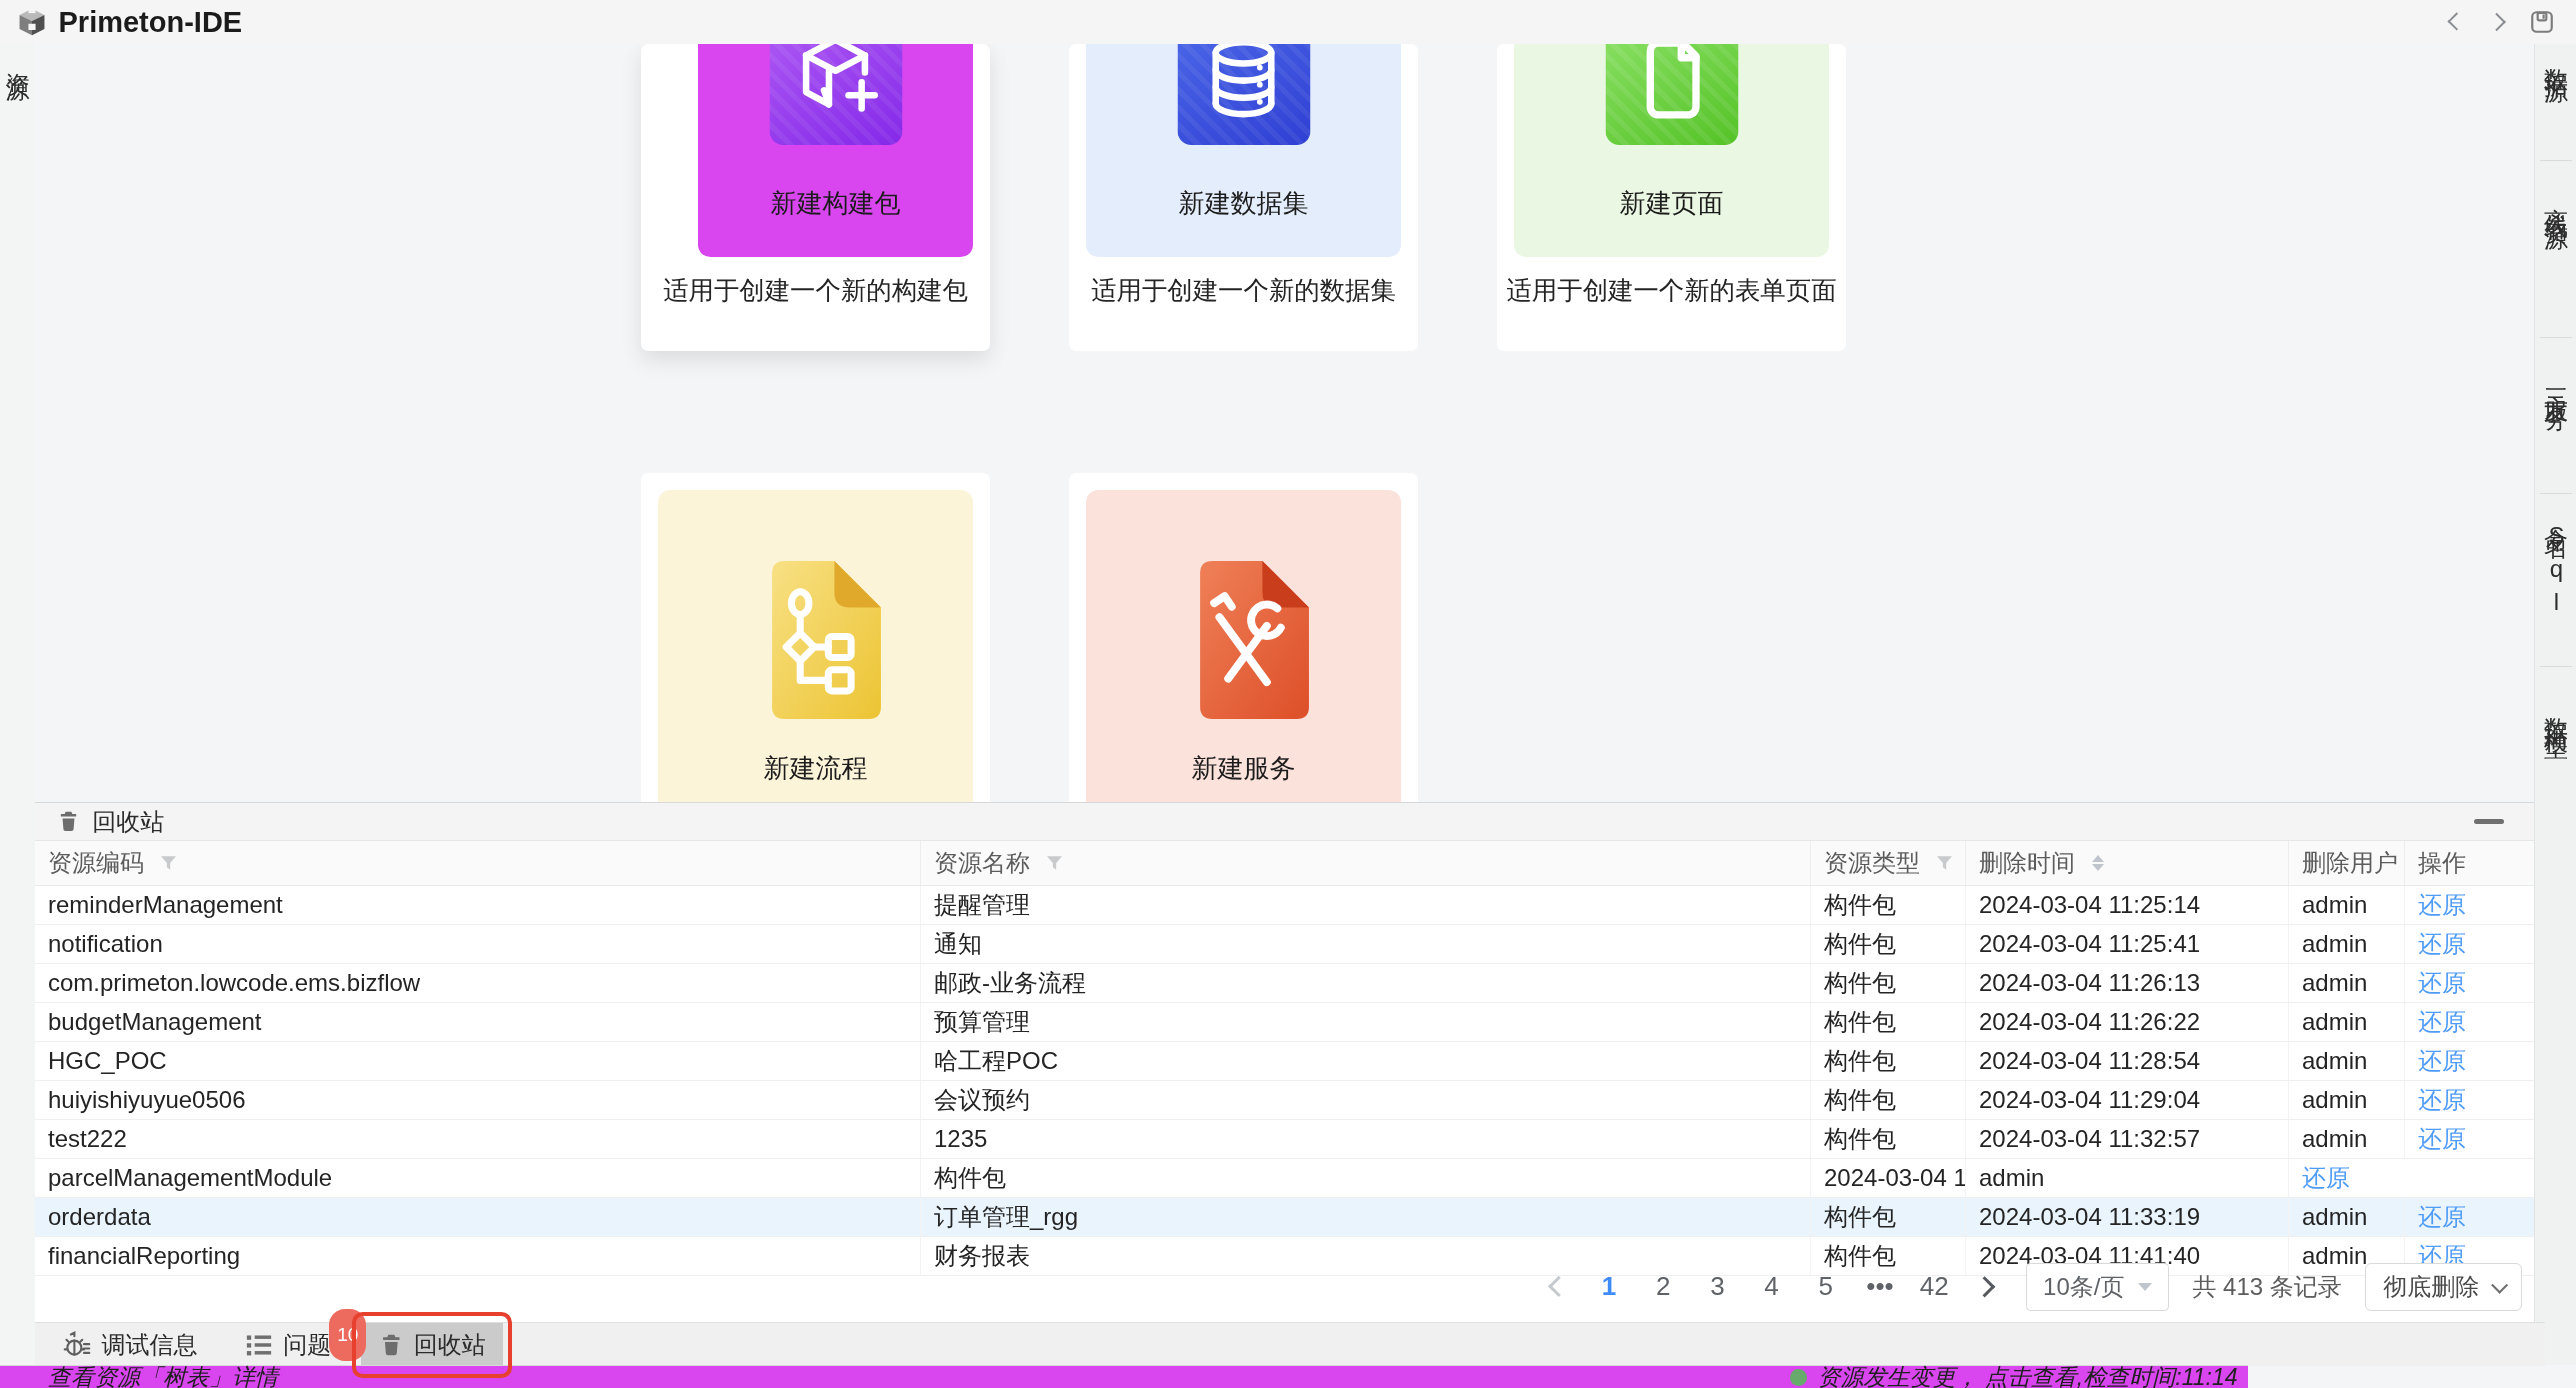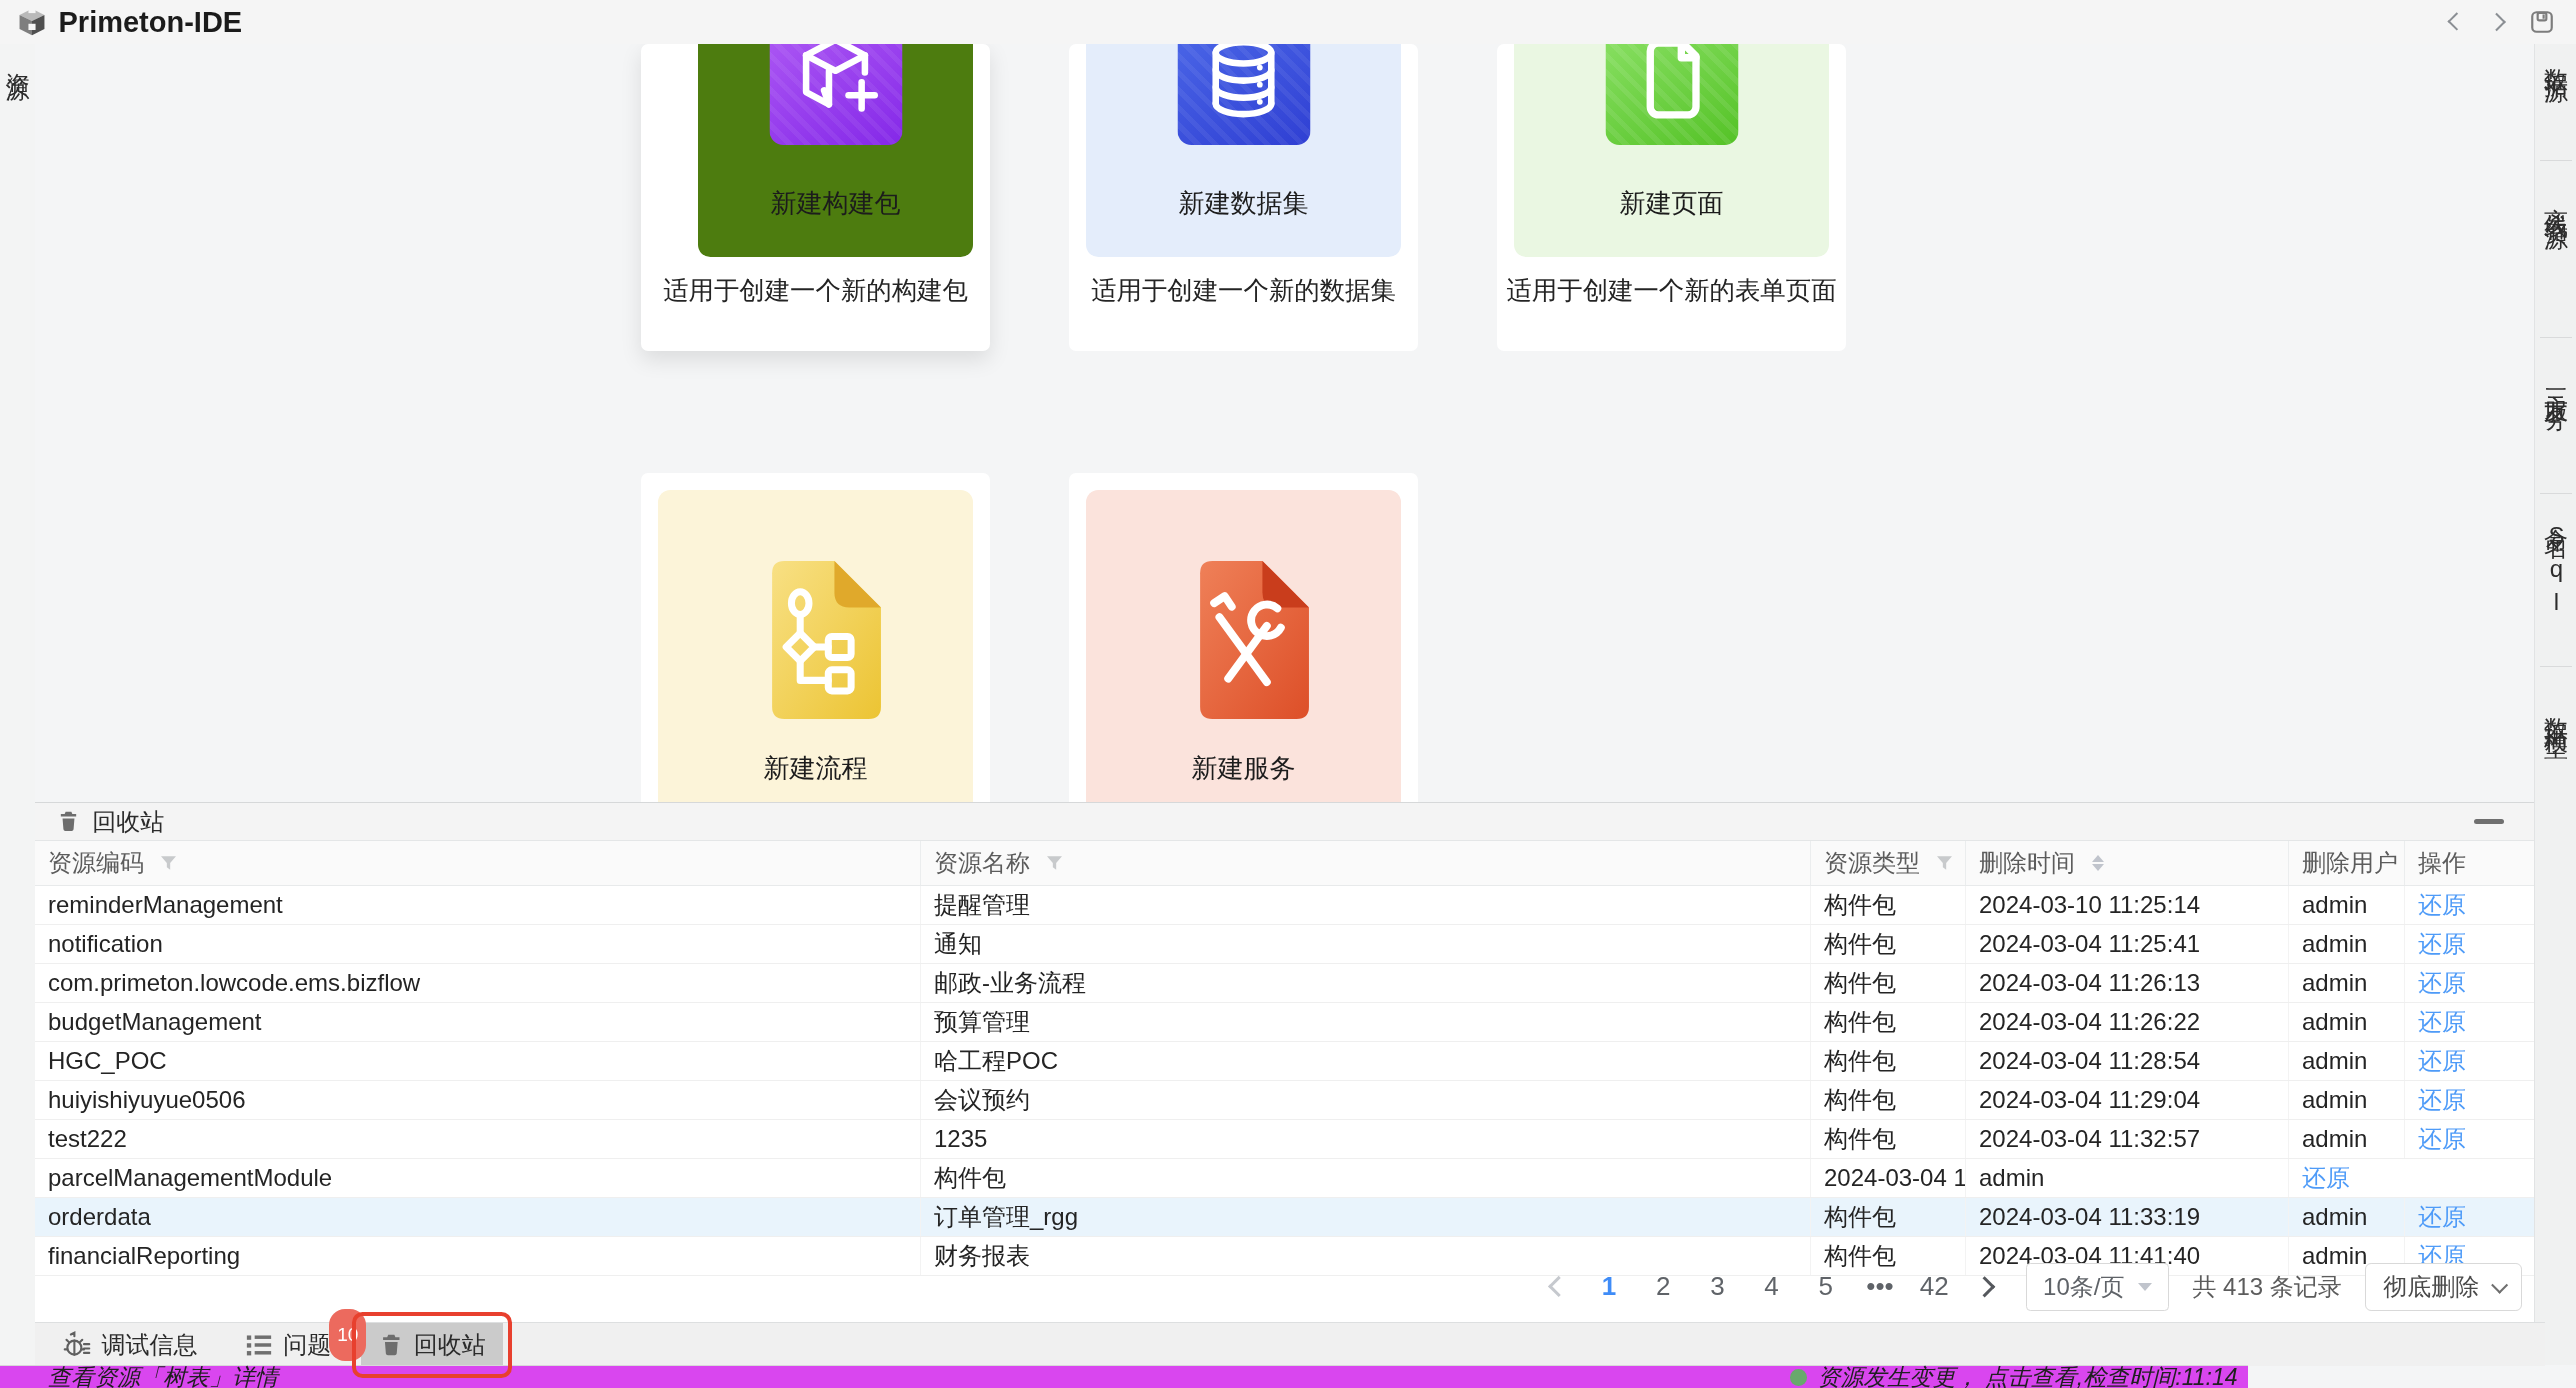--- a/index.html
+++ b/index.html
@@ -129,21 +129,21 @@
     <div class="vtab" style="top:326px;">三方服务</div>
     <div class="vdiv" style="top:449px;"></div>
     <div class="vtab" style="top:466px;">命名Sql</div>
     <div class="vdiv" style="top:622px;"></div>
     <div class="vtab" style="top:654px;">数据模型</div>
   </div>
 
   <div class="canvas">
 
     <div class="card r1 sh" style="left:606px;">
-      <div class="pastel" style="background:#4d7c0f;margin-left:40px;">
+      <div class="pastel" style="background:#d946ef;margin-left:40px;">
         <div class="tile purple">
           <svg width="98" height="98" viewBox="0 0 120 120" fill="none" stroke="#fff" stroke-width="8" stroke-linecap="round" stroke-linejoin="round">
             <polygon points="60,12 96,31 60,50 24,31"></polygon>
             <polyline points="24,31 24,76 52,91 52,50"></polyline>
             <polyline points="96,31 96,52"></polyline>
             <polyline points="52,91 46,74"></polyline>
             <line x1="92" y1="64" x2="92" y2="96"></line>
             <line x1="76" y1="80" x2="108" y2="80"></line>
           </svg>
         </div>
@@ -274,21 +274,21 @@
       <div class="th">
           <span>操作</span>
         </div>
     </div>
 
     <div id="tbody">
         <div class="grid trow">
           <div class="td">reminderManagement</div>
           <div class="td">提醒管理</div>
           <div class="td">构件包</div>
-          <div class="td">2024-03-10 11:25:14</div>
+          <div class="td">2024-03-04 11:25:14</div>
           <div class="td">admin</div>
           <div class="td">
             <span class="link">还原</span>
           </div>
         </div>
         <div class="grid trow">
           <div class="td">notification</div>
           <div class="td">通知</div>
           <div class="td">构件包</div>
           <div class="td">2024-03-04 11:25:41</div>

